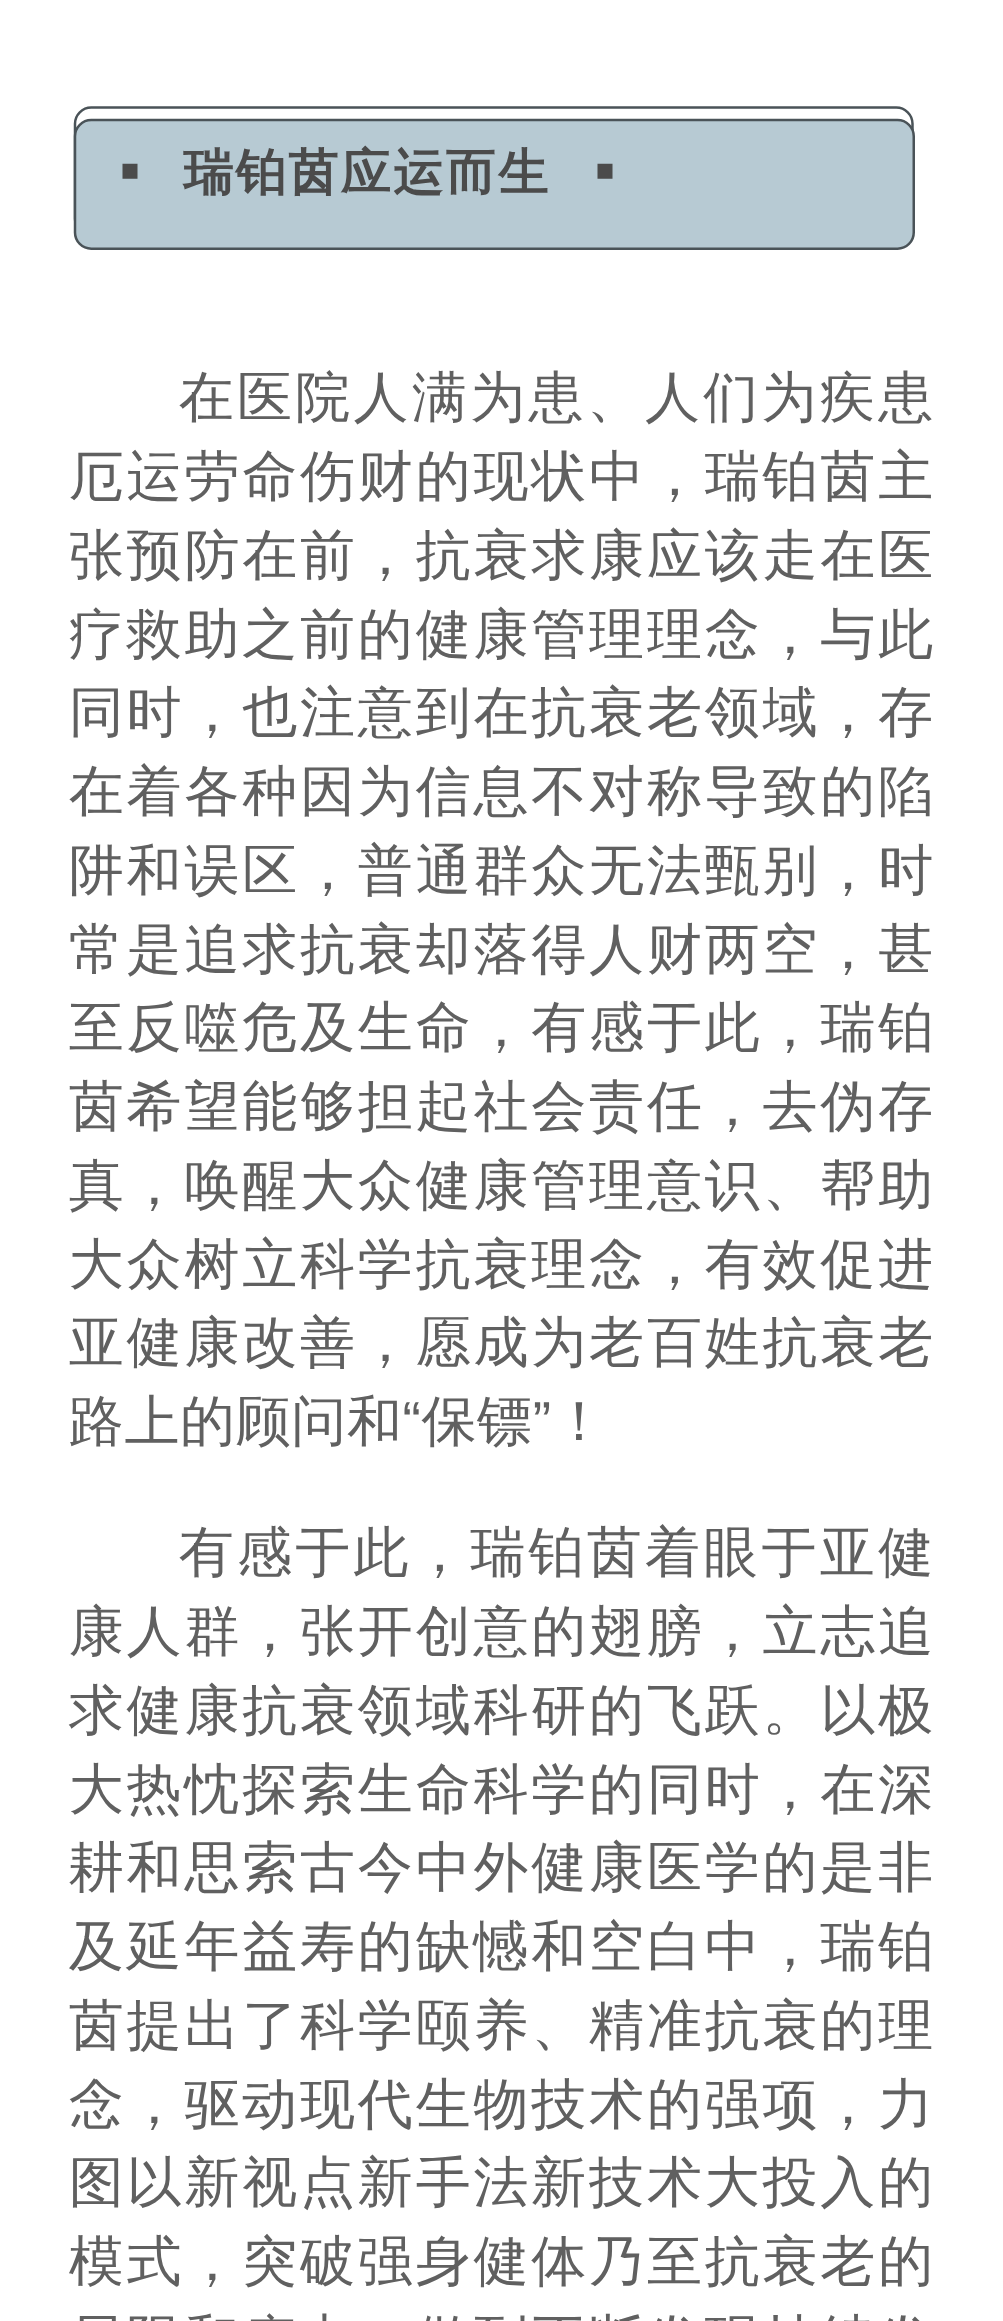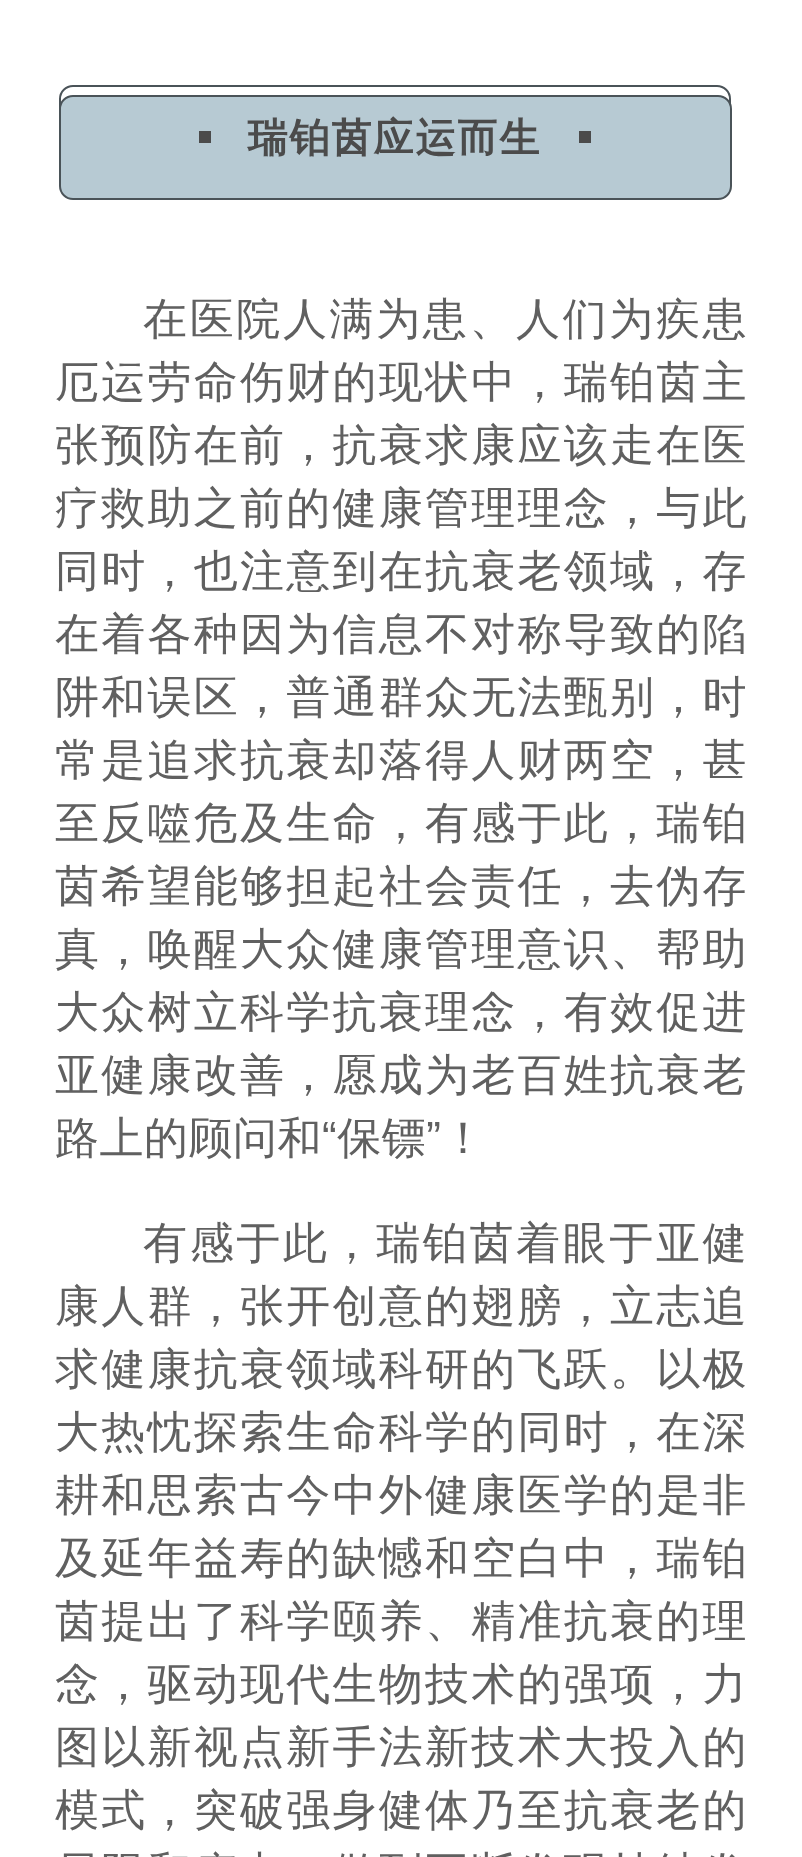--- a/index.html
+++ b/index.html
@@ -23,21 +23,21 @@
   
   .title-card {
     position: relative;
     margin: 85px 71px 0 59px;
     height: 100px;
     background: #ffffff;
     border: 2.5px solid #4a5358;
     border-radius: 14px;
     display: flex;
     align-items: center;
-    justify-content: center;
+    justify-content: flex-start;
     z-index: 1;
   }
   .title-card::after {
     content: "";
     position: absolute;
     left: -2.5px;
     right: -2.5px;
     top: 8px;
     bottom: -12.5px;
     background: #b7cad3;

